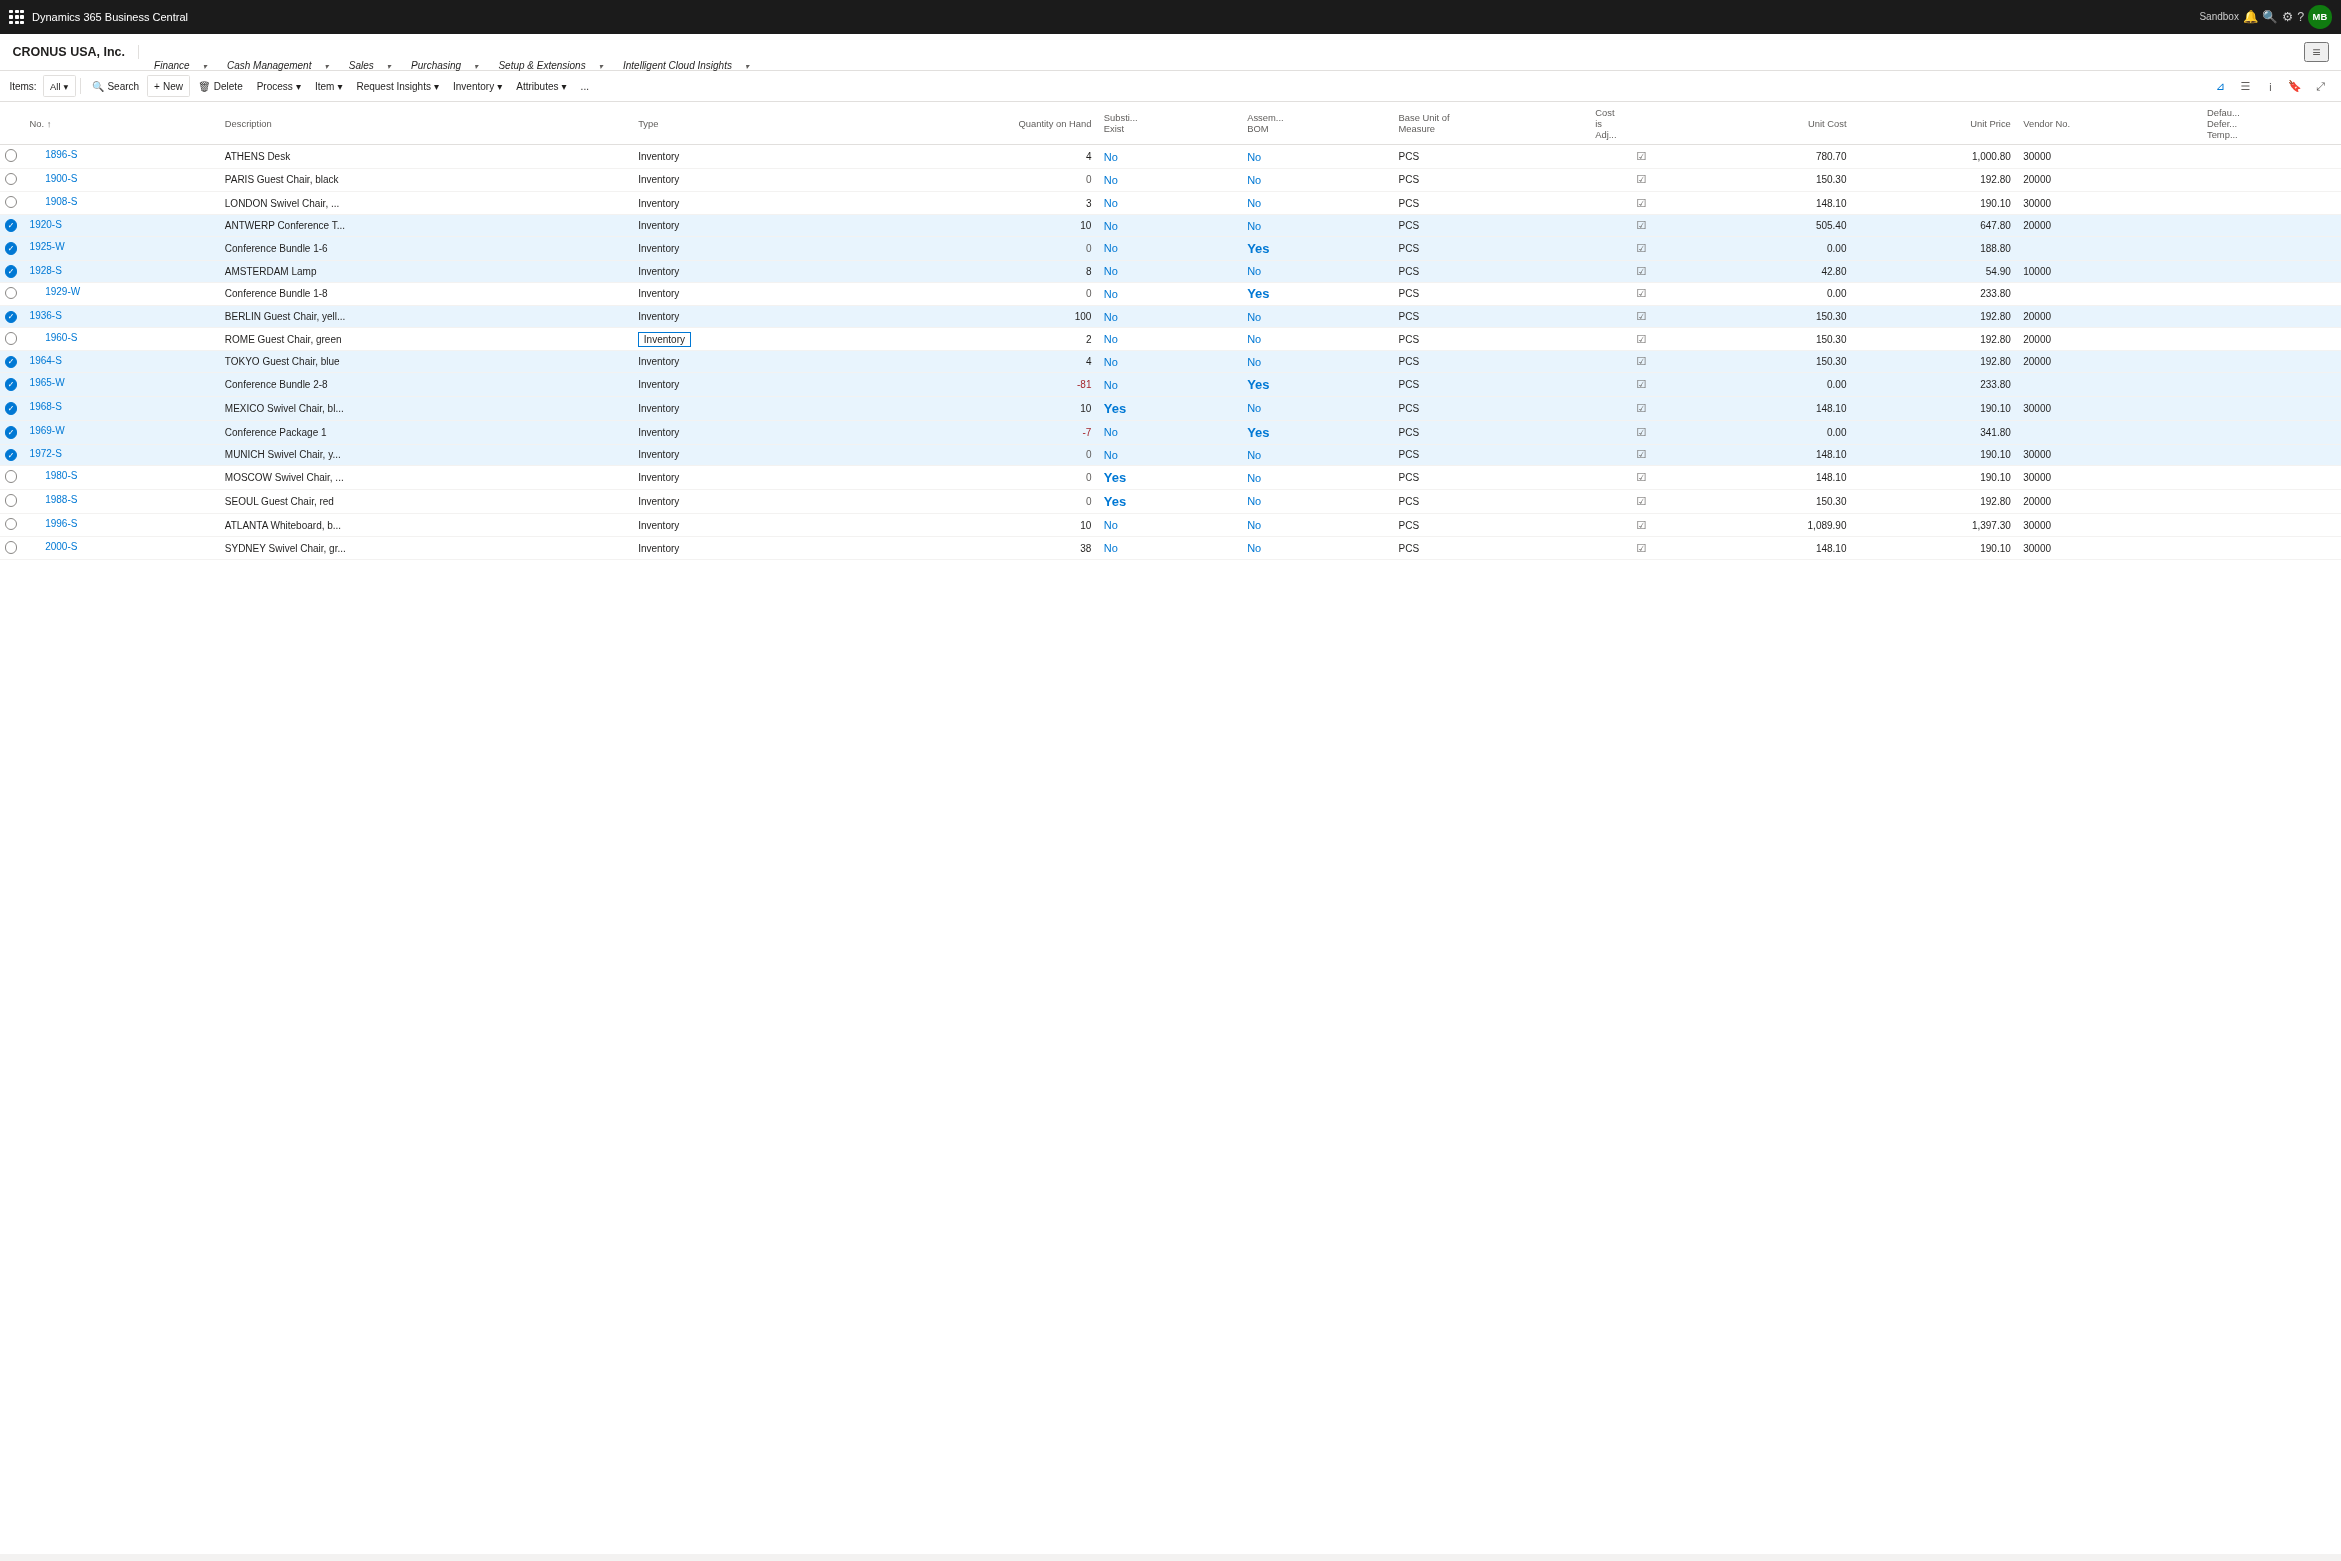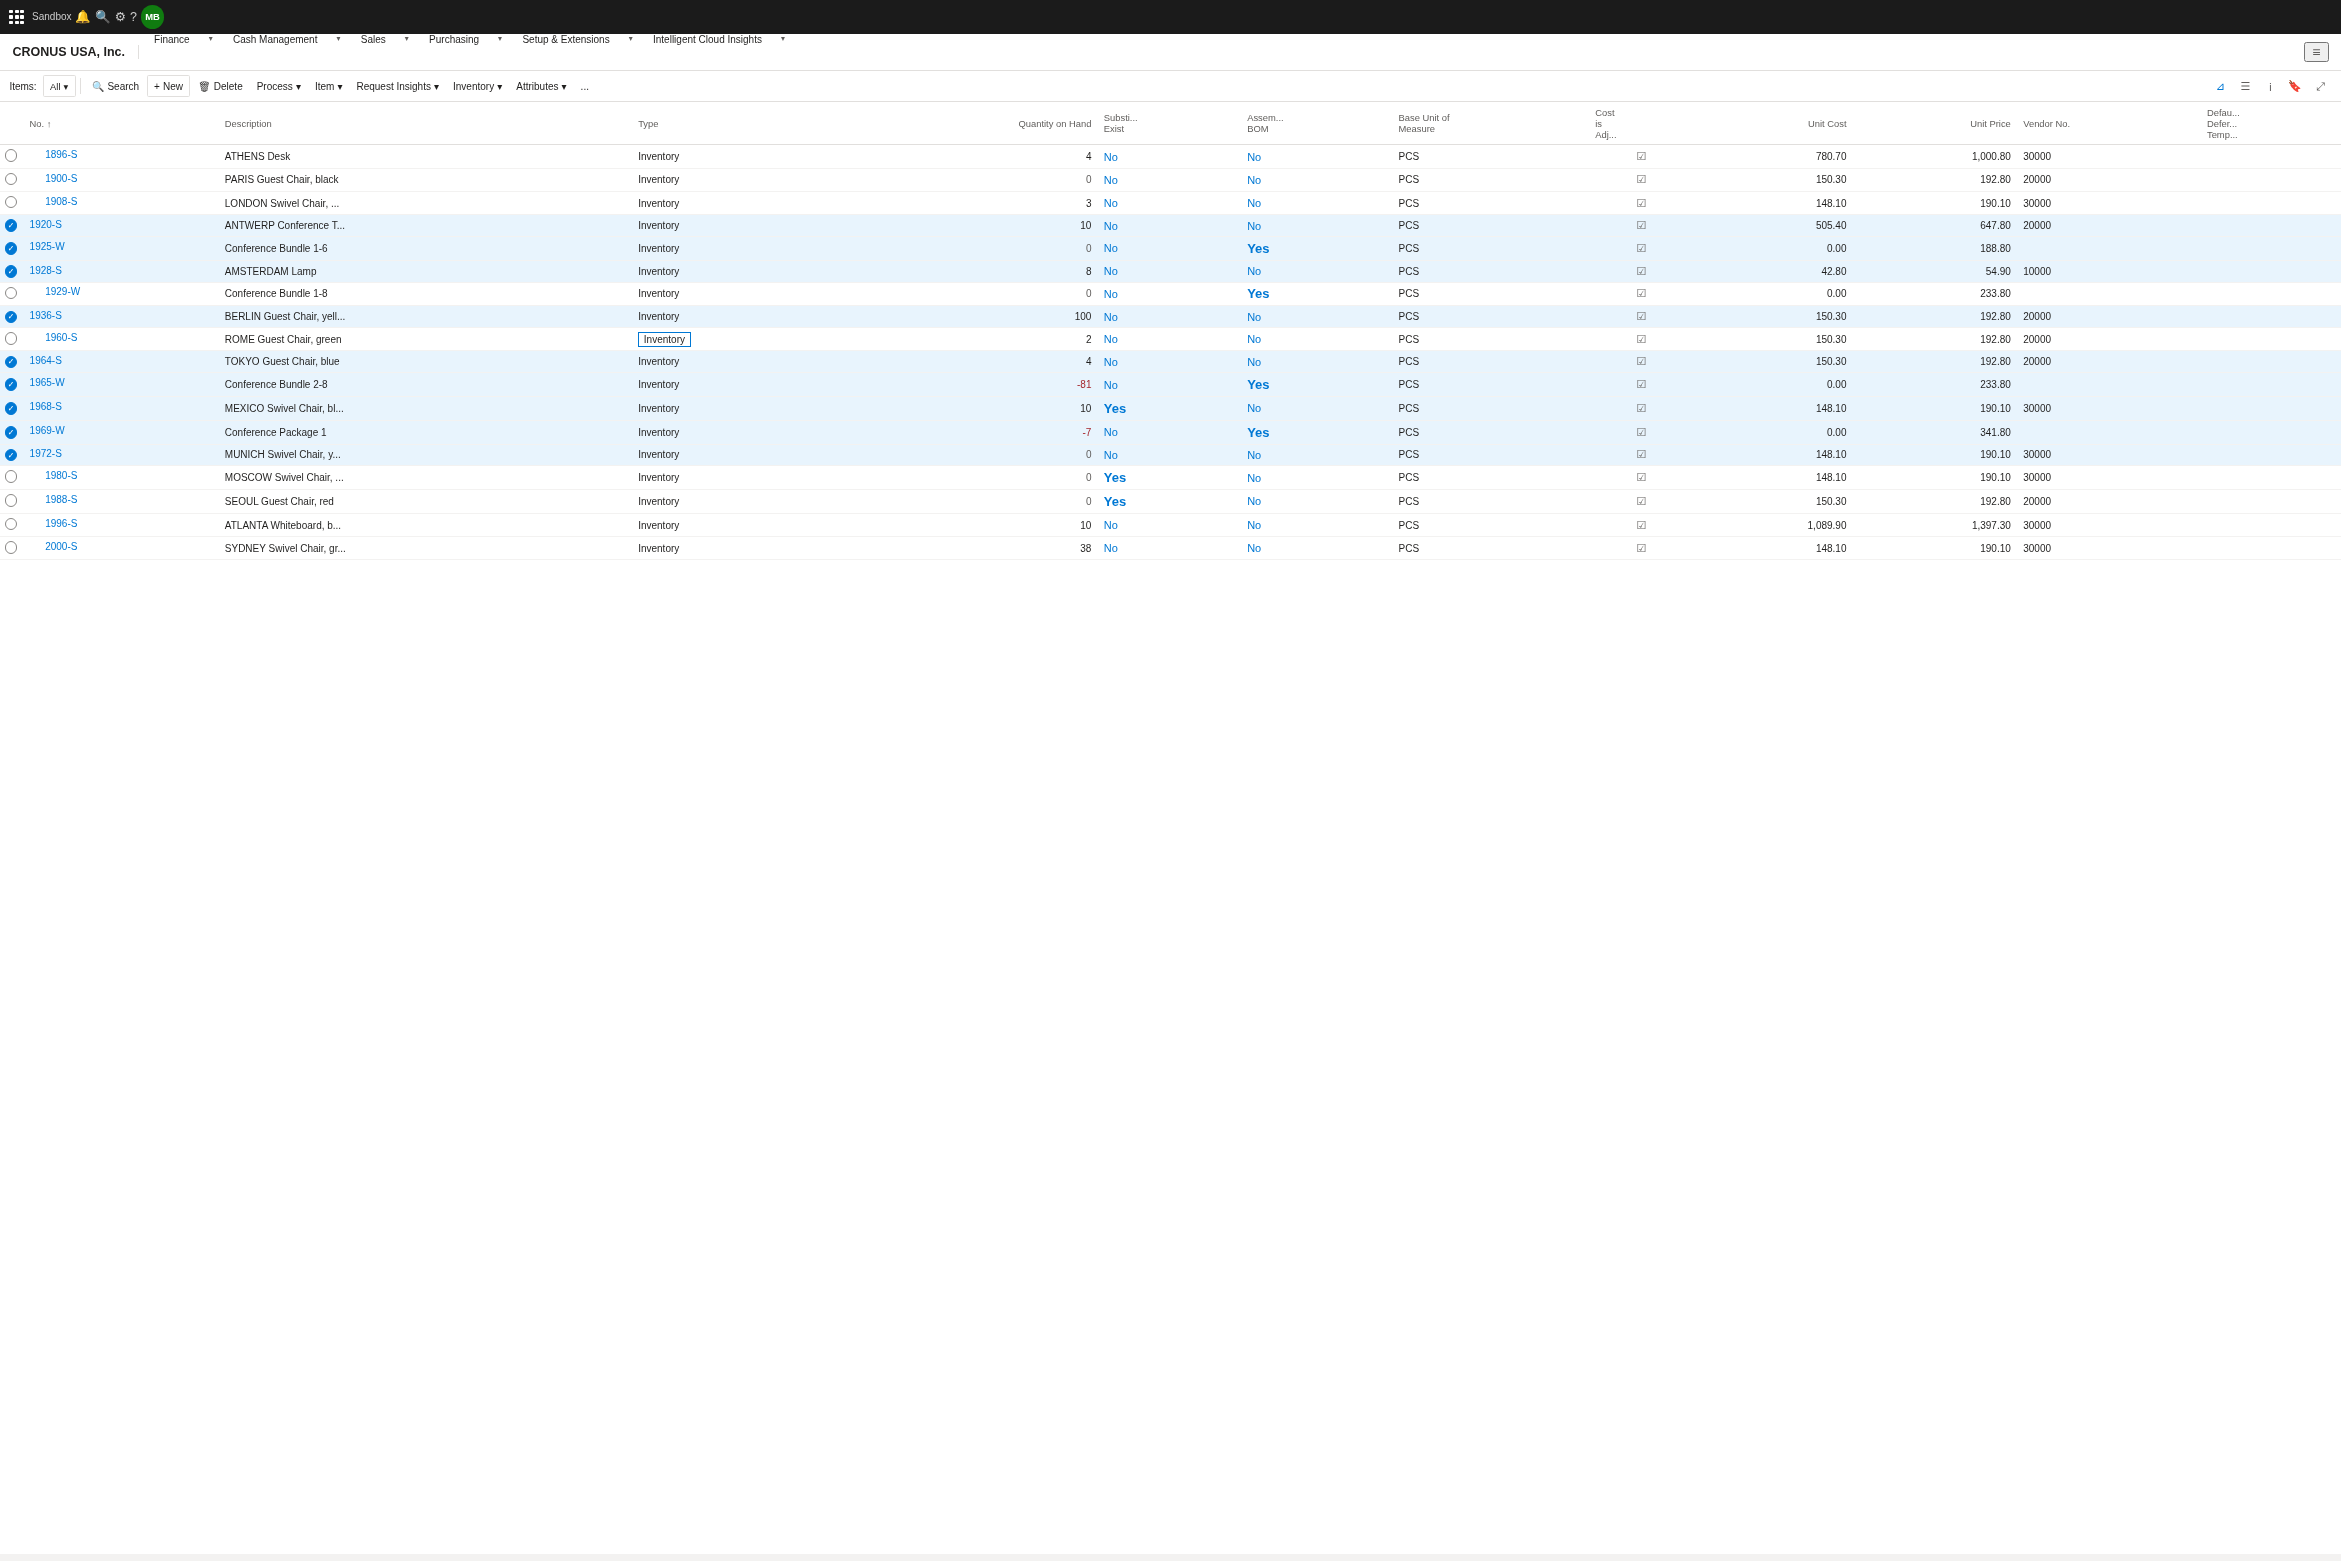--- a/index.html
+++ b/index.html
@@ -76,26 +76,27 @@
     .nav-menu {
       display: flex;
       align-items: center;
       gap: 1.6px;
       flex: 1;
     }
     .nav-item {
       padding: 0 9.4px;
       height: 37px;
       display: flex;
-      align-items: flex-start;
+      align-items: flex-end;
       color: #201f1e;
       font-size: 10px;
       cursor: pointer;
-      gap: 19px;
+      gap: 13px;
       text-decoration: none;
+      font-style: italic;
     }
     .nav-chevron { font-size: 7.8px; color: #605e5c; }
     .nav-more {
       margin-left: auto;
       padding: 0 6.2px;
       font-size: 14px;
       color: #605e5c;
       cursor: pointer;
     }
 
@@ -266,20 +267,21 @@
     <span></span>
       <span></span>
       <span></span>
     <span></span>
       <span></span>
       <span></span>
     <span></span>
       <span></span>
       <span></span>
   </div>
+  <span class="top-bar-title">Dynamics 365 Business Central</span>
   <div class="top-bar-right">
     <span class="top-bar-sandbox">Sandbox</span>
     <button class="icon-btn">🔔</button>
     <button class="icon-btn">🔍</button>
     <button class="icon-btn">⚙</button>
     <button class="icon-btn">?</button>
     <div class="avatar">MB</div>
   </div>
 </div>
 

